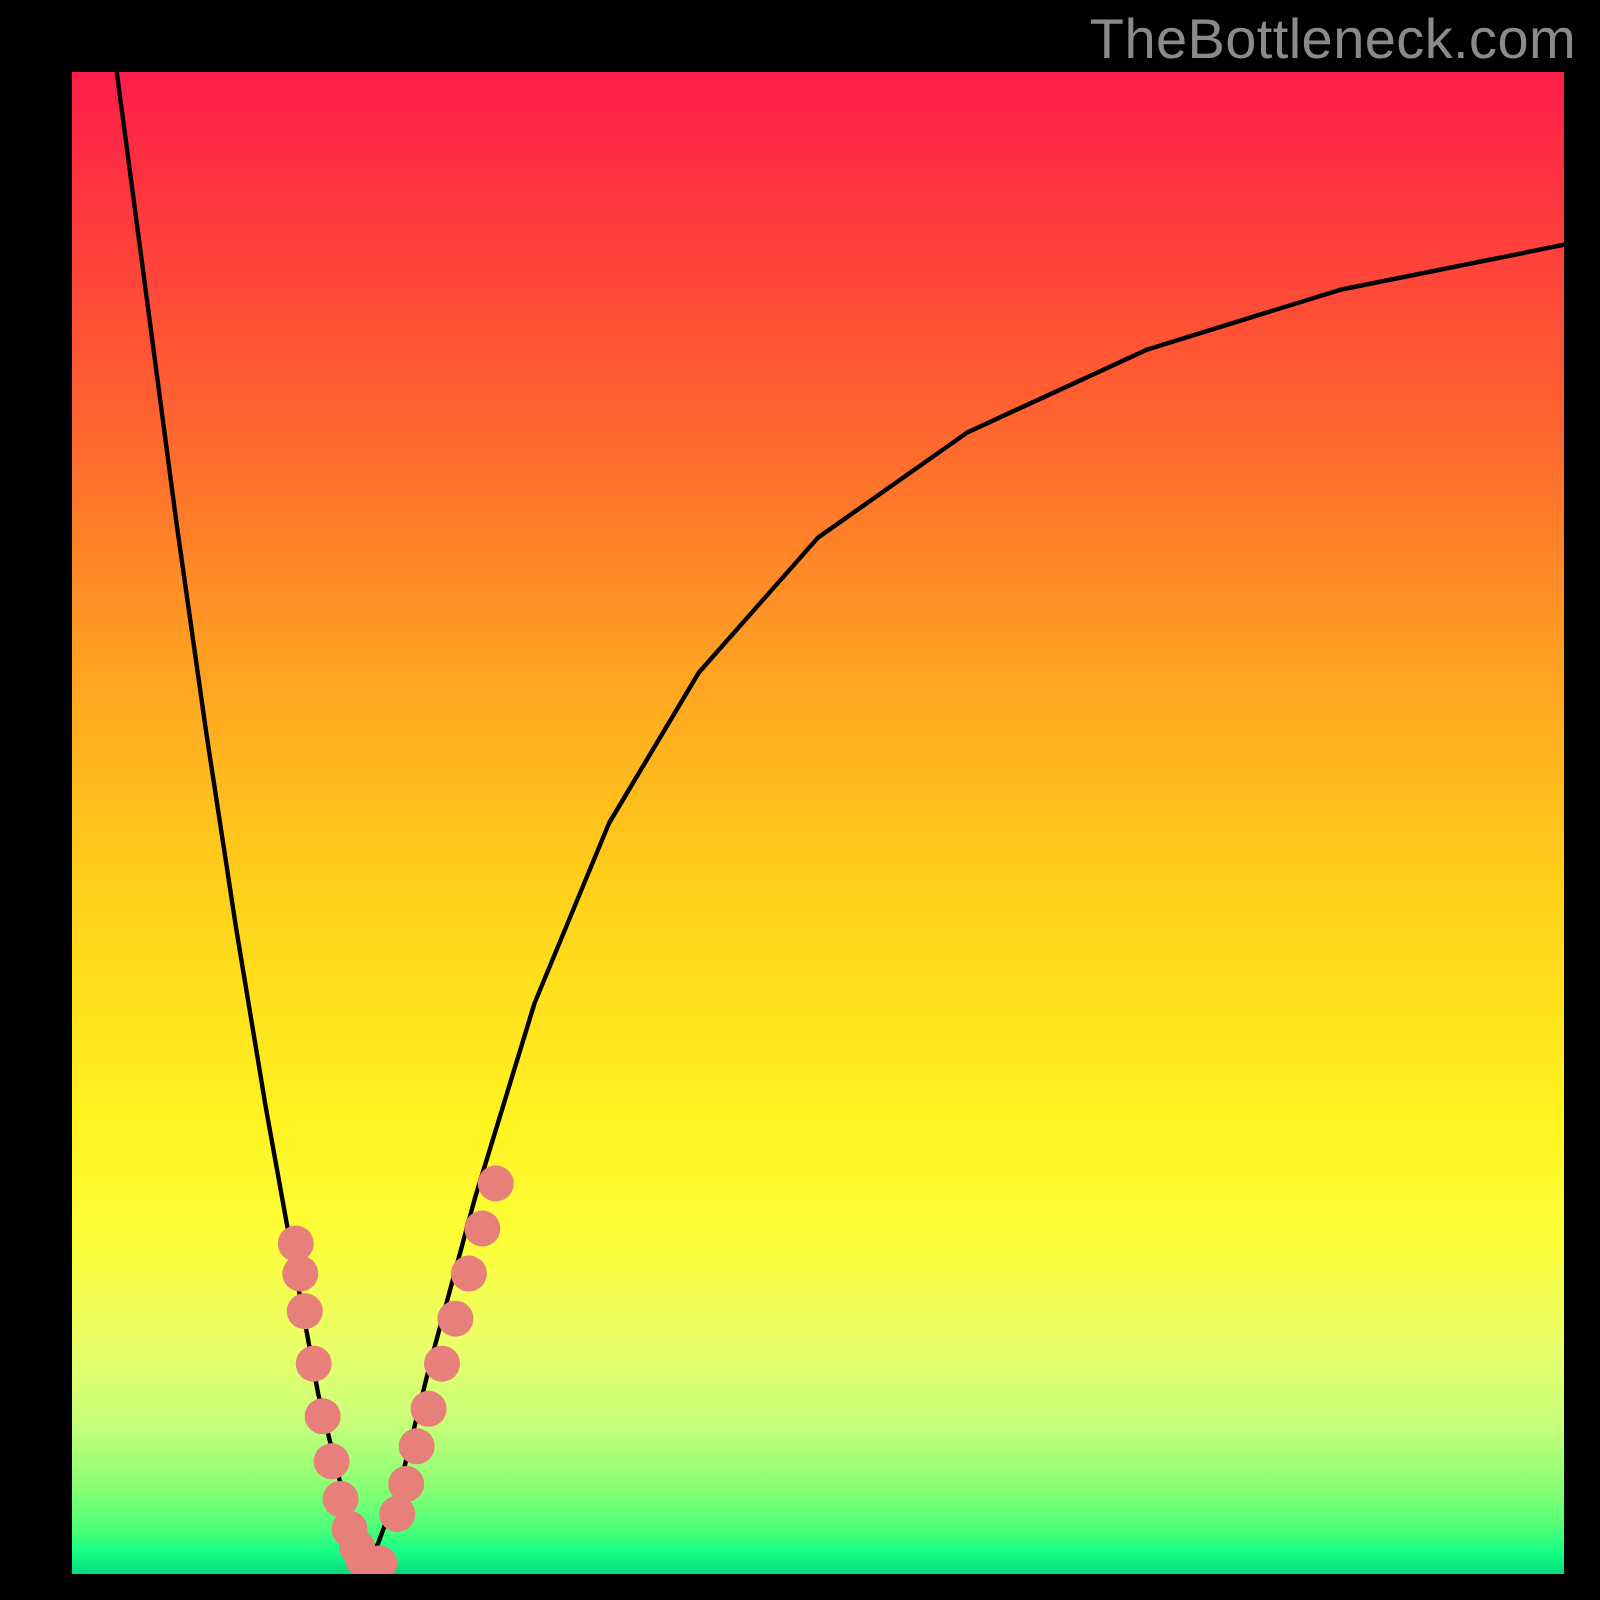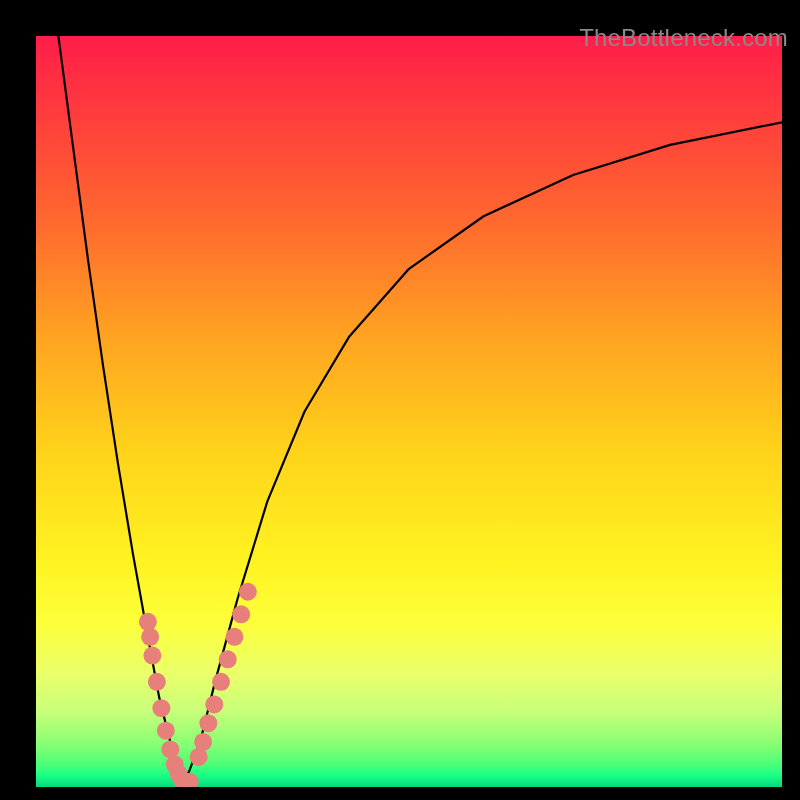--- a/index.html
+++ b/index.html
@@ -2,26 +2,25 @@
 <html><head>
 <meta charset="utf-8">
 <style>
   html, body { margin: 0; padding: 0; }
   body { width: 800px; height: 800px; background: #000; position: relative; overflow: hidden; }
   .watermark {
     position: absolute;
     top: 4px;
     right: 12px;
     font-family: Arial, Helvetica, sans-serif;
-    font-size: 24px;
+    font-size: 28px;
     color: #8a8a8a;
     font-weight: 500;
     letter-spacing: 0.2px;
     z-index: 10;
-    margin-top: 20px;
   }
   .plot-frame {
     position: absolute;
     left: 36px;
     top: 36px;
     width: 746px;
     height: 751px;
     overflow: hidden;
   }
   .gradient-bg {

